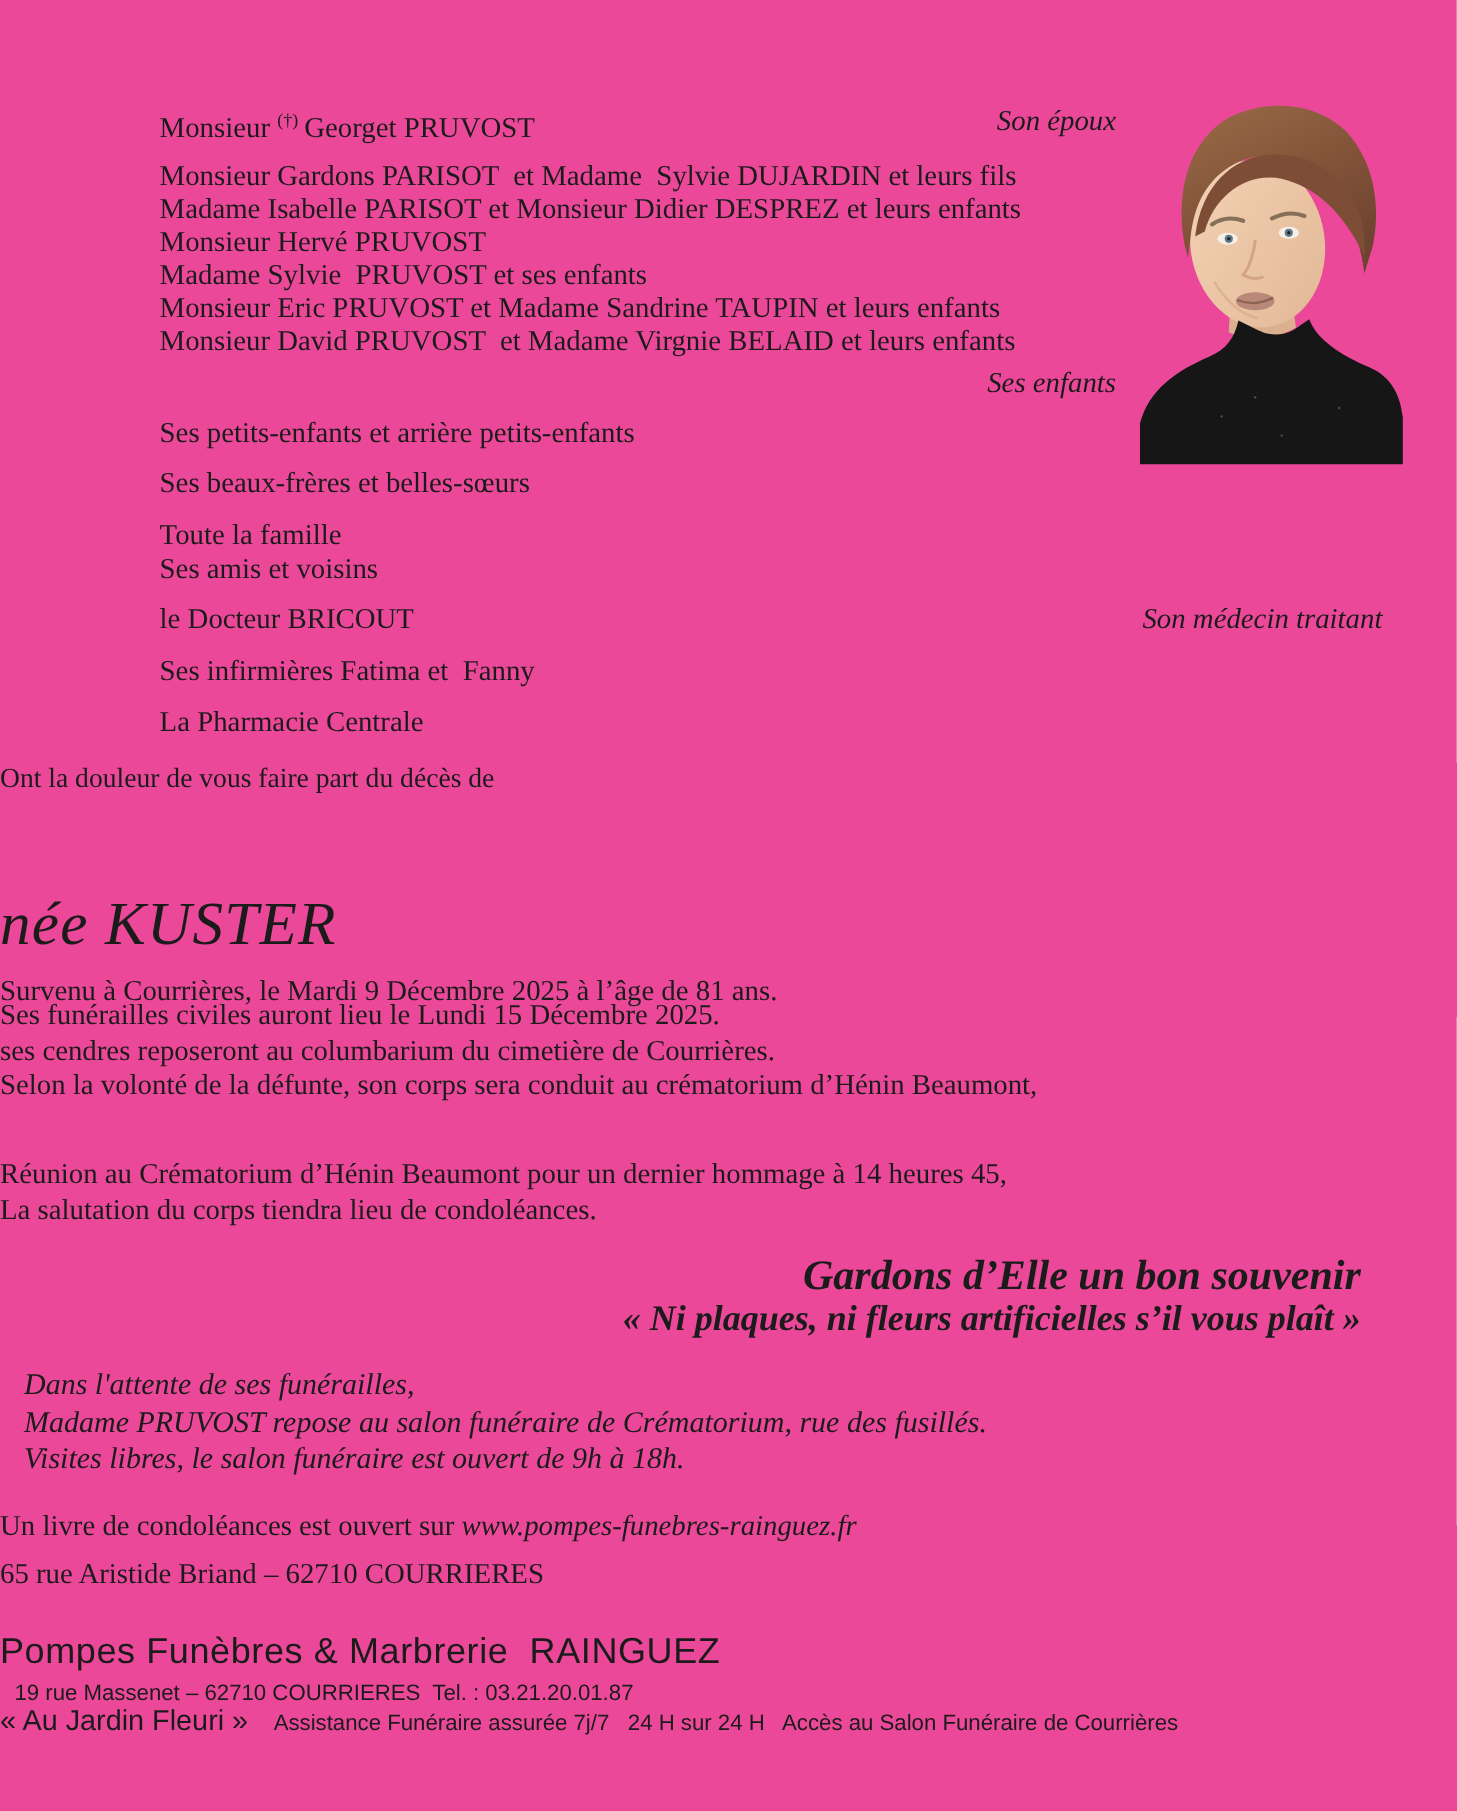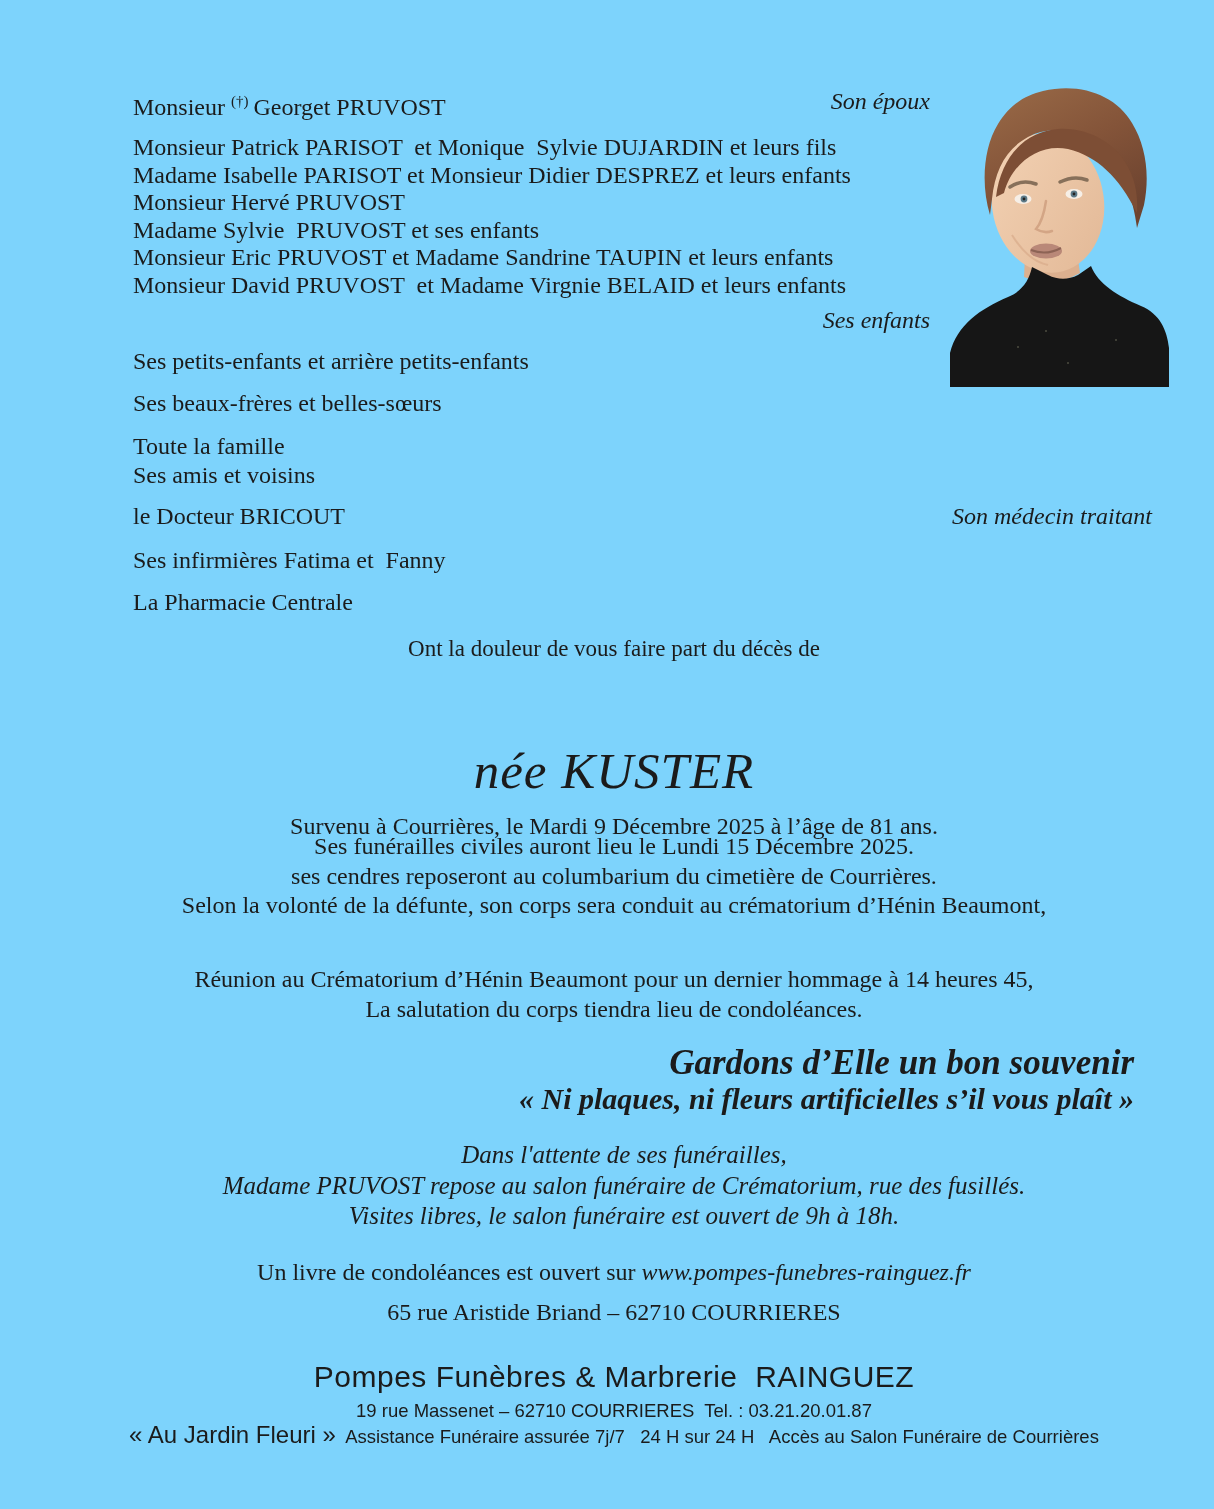--- a/index.html
+++ b/index.html
@@ -1,41 +1,41 @@
 <!DOCTYPE html>
 <html lang="fr"><head>
 <meta charset="utf-8">
 <style>
   html,body{margin:0;padding:0;background:#e8e8e8;}
   .page{
     position:relative;
     width:1214px;height:1509px;
     margin:0 auto;
-    background:#7dd3fc;
+    background:#ec4899;
     font-family:"Liberation Serif","DejaVu Serif",serif;
     color:#1b1b1b;
     overflow:hidden;
   }
   .abs{position:absolute;}
   .t{white-space:pre-wrap;}
   .body-text{font-size:24px;line-height:27.5px;}
   .it{font-style:italic;}
   .right-col{text-align:right;}
-  .center{left:0;right:0;text-align:center;padding-left:14px;}
+  .center{left:0;right:0;}
   .sup-dagger{font-size:15px;vertical-align:9px;margin:0 5px 0 6px;}
   .family-line{white-space:pre-wrap;}
   .deceased-title{font-size:47px;font-style:italic;letter-spacing:1px;line-height:52px;}
   .maiden{font-size:51px;font-style:italic;letter-spacing:1px;}
   .para{font-size:24px;line-height:29.5px;}
   .script1{font-size:35px;font-style:italic;font-weight:600;line-height:38px;}
   .script2{font-size:30px;font-style:italic;font-weight:600;line-height:34px;}
   .repose-block{font-size:25px;font-style:italic;line-height:30.5px;}
   .sans{font-family:"Liberation Sans","DejaVu Sans",sans-serif;}
   .footer-company{font-size:30px;letter-spacing:0.5px;}
-  .footer-small{font-size:18.5px;}
+  .footer-small{font-size:18.5px;margin-left:12px;}
   .footer-brand{font-size:24px;}
   .photo-wrap{left:948px;top:85px;width:226px;height:302px;}
 </style>
 </head>
 <body>
 
 <div class="page">
 
   <div class="abs photo-wrap" title="Portrait photo of an elderly woman with short auburn hair wearing a black top">
     <svg width="226" height="302" viewBox="0 0 226 302">
@@ -93,21 +93,21 @@
       <circle cx="98" cy="246" r="1" fill="#4d4d40"></circle>
     </svg>
   </div>
 
   <div class="abs body-text" style="left:133px;top:88px;">
     <span class="t">Monsieur</span><span class="sup-dagger">(†)</span><span class="t">Georget PRUVOST</span>
   </div>
   <div class="abs body-text it" style="right:284px;top:88px;">Son époux</div>
 
   <div class="abs body-text" style="left:133px;top:134px;">
-    <div class="family-line">Monsieur Patrick PARISOT  et Monique  Sylvie DUJARDIN et leurs fils</div>
+    <div class="family-line">Monsieur Gardons PARISOT  et Madame  Sylvie DUJARDIN et leurs fils</div>
     <div class="family-line">Madame Isabelle PARISOT et Monsieur Didier DESPREZ et leurs enfants</div>
     <div class="family-line">Monsieur Hervé PRUVOST</div>
     <div class="family-line">Madame Sylvie  PRUVOST et ses enfants</div>
     <div class="family-line">Monsieur Eric PRUVOST et Madame Sandrine TAUPIN et leurs enfants</div>
     <div class="family-line">Monsieur David PRUVOST  et Madame Virgnie BELAID et leurs enfants</div>
   </div>
   <div class="abs body-text it" style="right:284px;top:307px;">Ses enfants</div>
 
   <div class="abs body-text" style="left:133px;top:348px;">Ses petits-enfants et arrière petits-enfants</div>
   <div class="abs body-text" style="left:133px;top:390px;">Ses beaux-frères et belles-sœurs</div>

